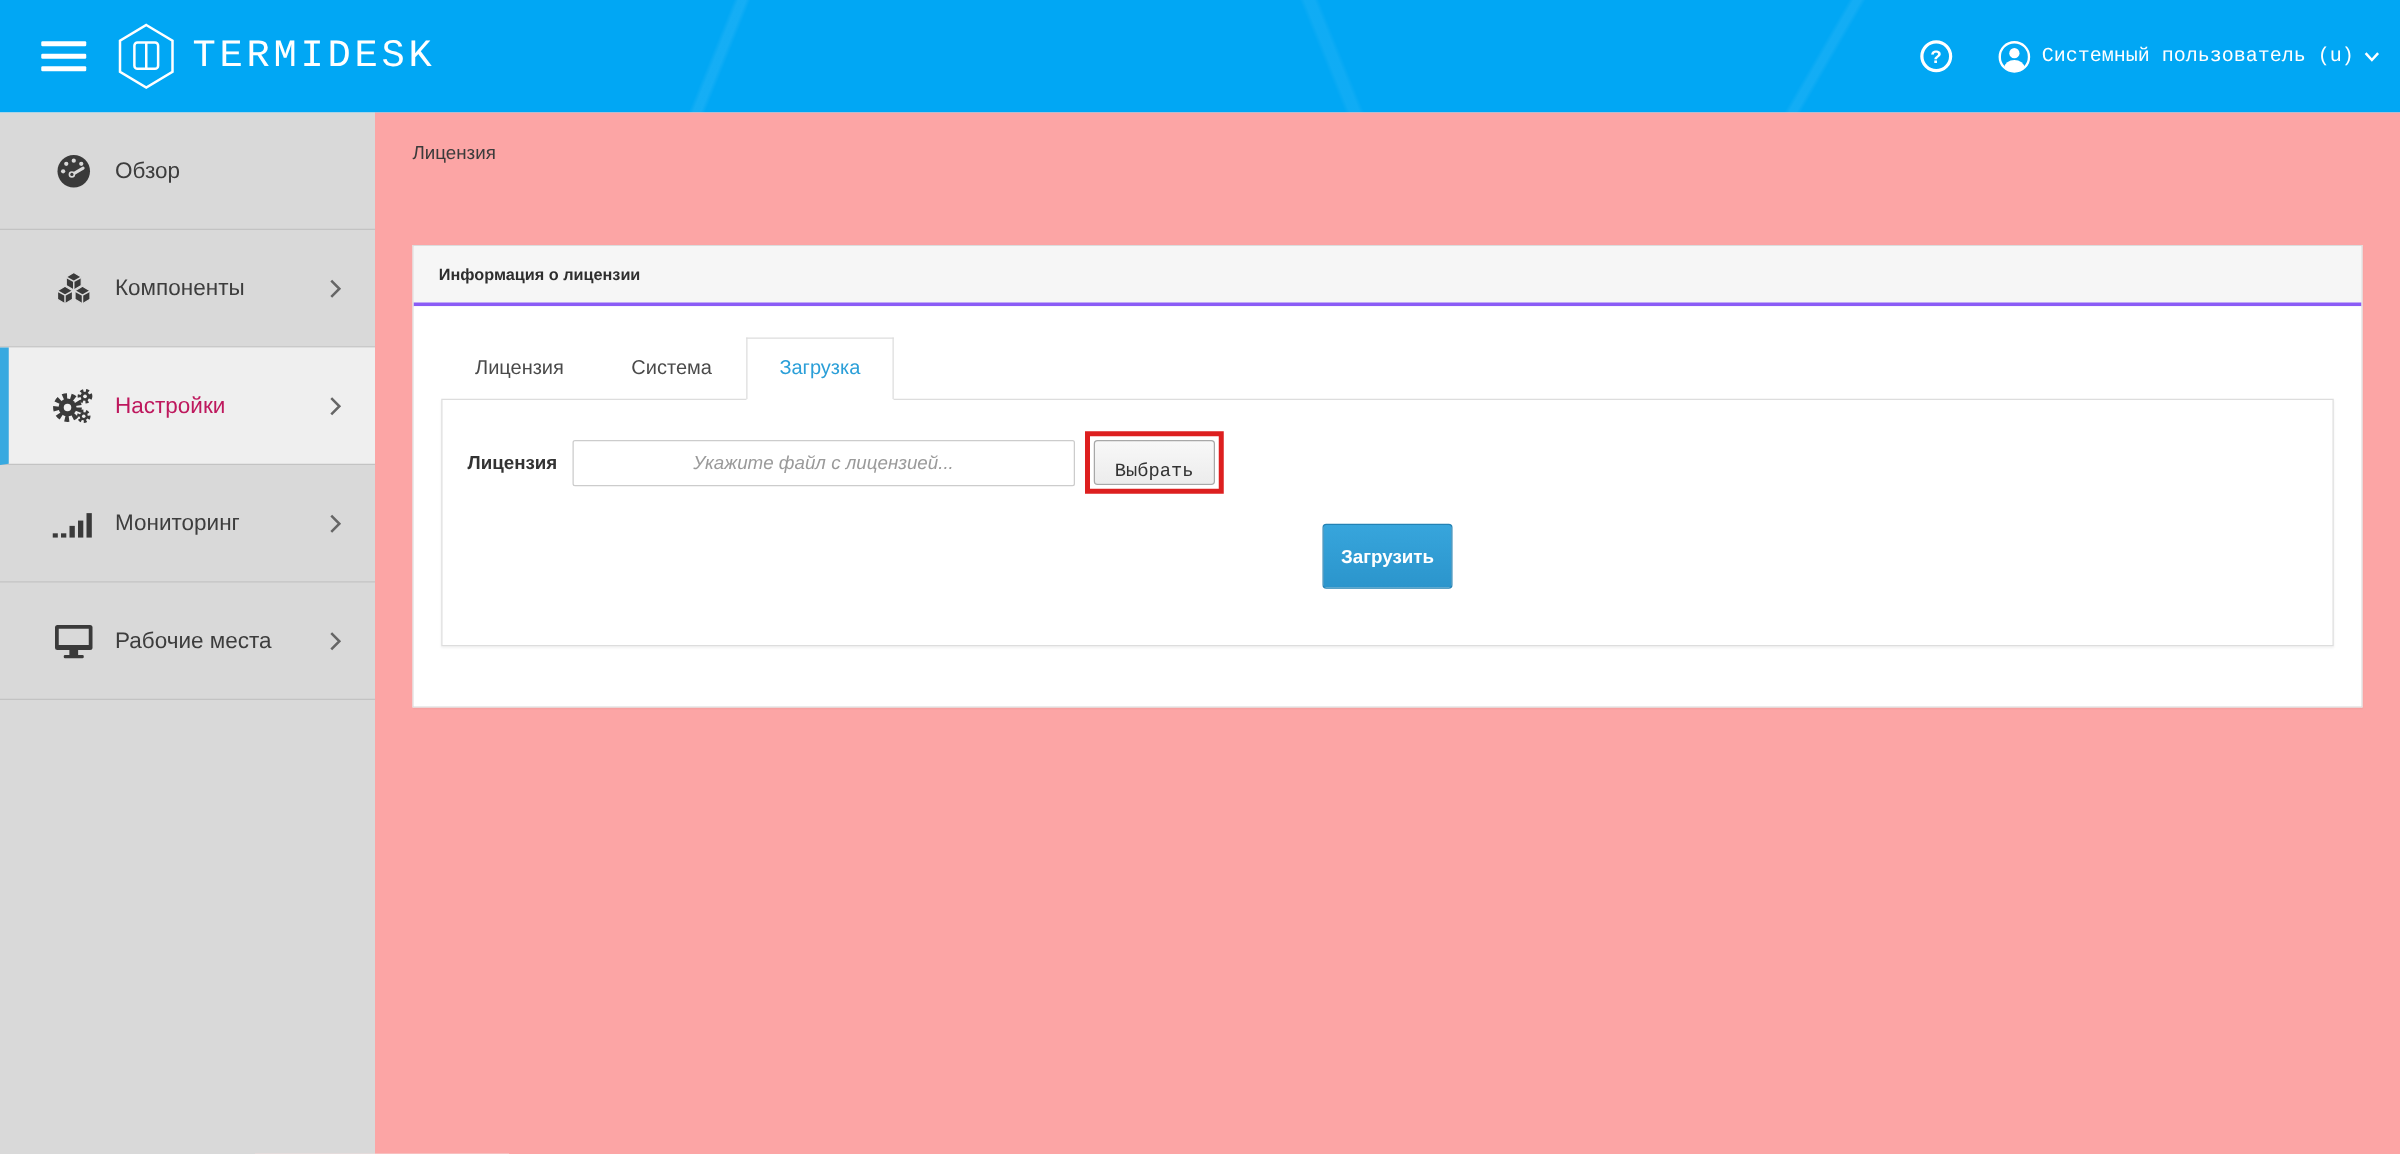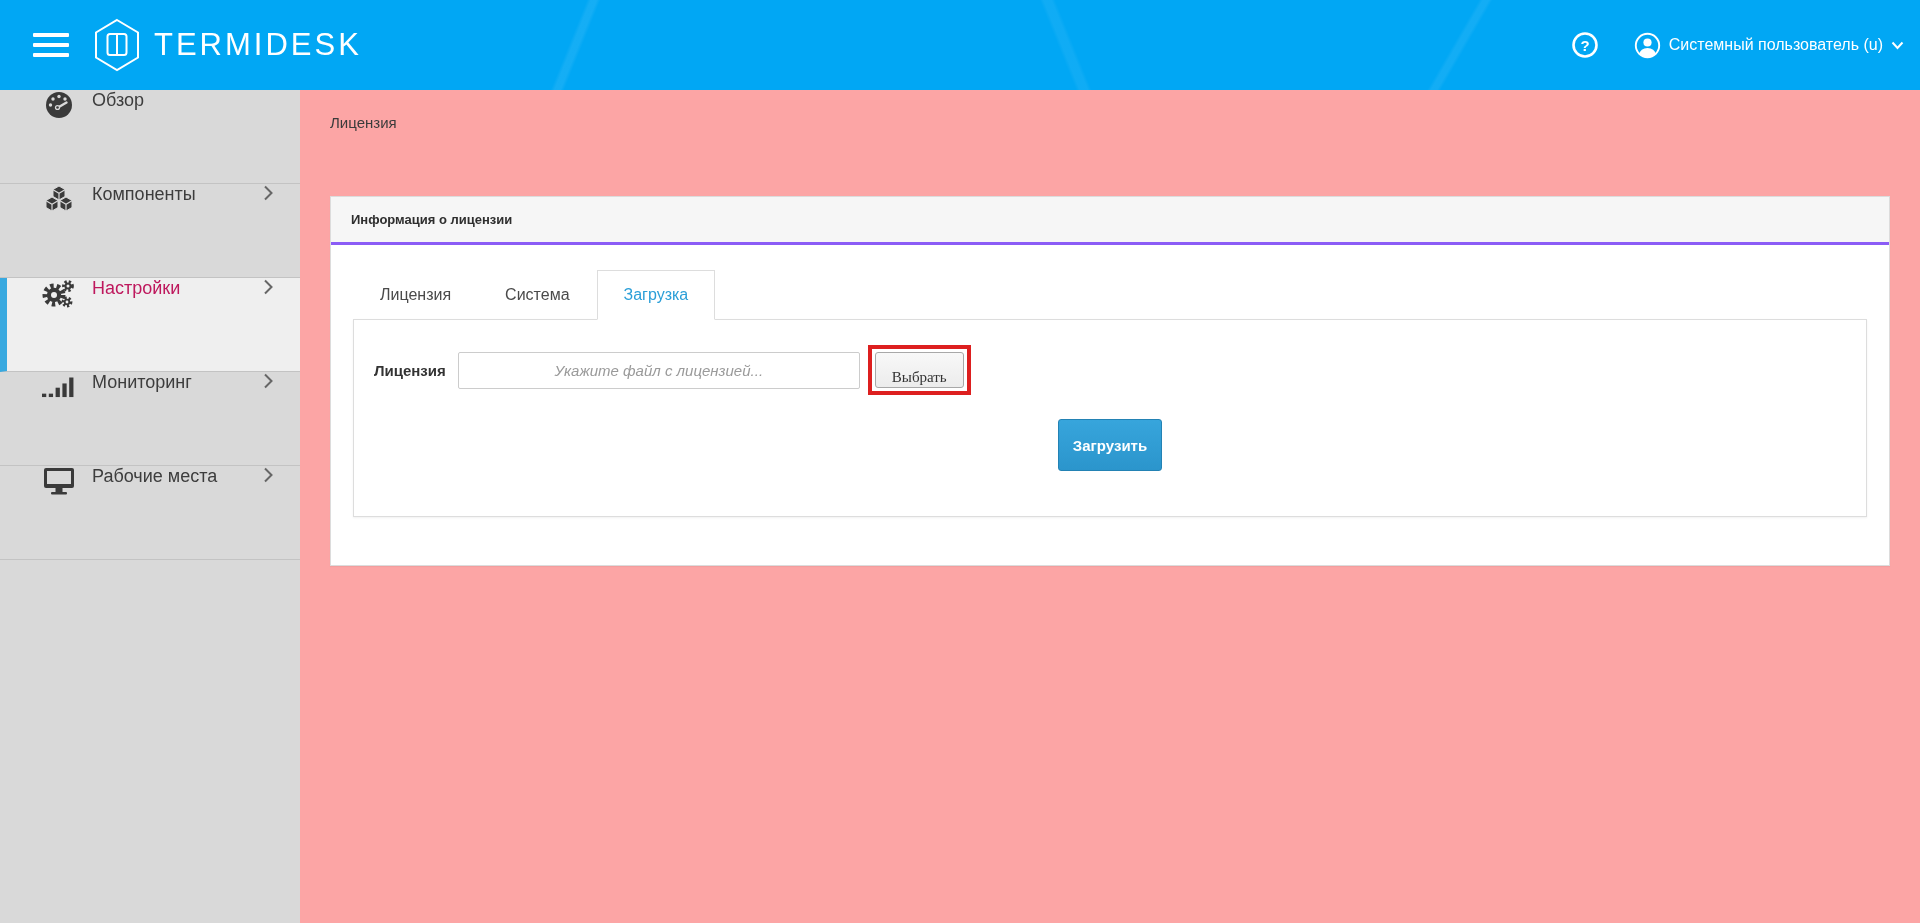--- a/index.html
+++ b/index.html
@@ -11,41 +11,42 @@
 
   
   .topbar {
     height:90px; background:#01a7f4;
     background-image:
       linear-gradient(112deg, transparent 30%, rgba(255,255,255,.08) 30.2%, rgba(255,255,255,.08) 30.5%, transparent 30.7%),
       linear-gradient(68deg, transparent 55%, rgba(255,255,255,.06) 55.2%, rgba(255,255,255,.06) 55.6%, transparent 55.8%),
       linear-gradient(120deg, transparent 75%, rgba(255,255,255,.07) 75.2%, rgba(255,255,255,.07) 75.5%, transparent 75.7%);
     display:flex; align-items:center; justify-content:space-between;
     padding:0 16px 0 33px;
+    font-family:Liberation Mono, monospace;
   }
   .topbar-left { display:flex; align-items:center; }
   .hamburger { width:36px; cursor:pointer; margin-right:24px; }
   .hamburger span { display:block; height:4px; background:#fff; border-radius:1px; margin:6px 0; }
   .brand { display:flex; align-items:center; cursor:default; }
   .brand svg { margin-right:13px; }
   .brand-text {
     color:#fff; font-size:31px; letter-spacing:3px; font-weight:400;
   }
   .topbar-right { display:flex; align-items:center; }
   .help-btn { cursor:pointer; margin-right:35px; display:flex; }
   .user-menu { display:flex; align-items:center; cursor:pointer; color:#fff;text-align:center; }
   .user-menu .user-name { font-size:16px; margin:0 8px 0 8px; }
 
   
   .layout { display:flex; height:833px; }
 
   
   .sidebar { width:300px; background:#d9d9d9; flex-shrink:0; }
   .side-item {
-    height:94px; display:flex; align-items:flex-start;
+    height:94px; display:flex; align-items:center;
     padding:0 26px 0 40px; border-bottom:1px solid #c3c3c3;
     color:#3d3d3d; font-size:18px; cursor:pointer;
   }
   .side-item .icon-box { width:38px; display:flex; justify-content:center; margin-right:14px; color:#3a3a3a; }
   .side-item .label { flex:1; }
   .side-item.active {
     background:#efefef; border-left:7px solid #38a9e0; padding-left:33px;
     color:#be185d;
   }
   .chev { display:flex; }
@@ -78,21 +79,21 @@
     width:402px; height:37px; border:1px solid #ccc; border-radius:2px;
     padding:0 12px; font-size:15px; color:#444; background:#fff;
     font-family:Liberation Sans, sans-serif;
     text-align:center;
   }
   .file-input::placeholder { color:#9a9a9a; font-style:italic; opacity:1; }
   .red-highlight { border:4px solid #dd1f1f; padding:3px; margin-left:8px; }
   .choose-btn {
     height:36px; padding:16px 16px; font-size:15px; color:#333; cursor:pointer;
     background:linear-gradient(#f8f8f8,#ececec); border:1px solid #a8a8a8; border-radius:3px;
-    font-family:Liberation Serif, serif;
+    font-family:Liberation Mono, monospace;
   }
   .upload-row { display:flex; justify-content:center; margin-top:24px; }
   .upload-btn {
     height:52px; padding:0 14px; font-size:15px; font-weight:bold; color:#fff; cursor:pointer;
     background:linear-gradient(#37a5dc,#2b95cc); border:1px solid #2382b4; border-radius:3px;
     font-family:"Liberation Sans","DejaVu Sans",sans-serif;
   }
 </style>
 </head>
 <body>

